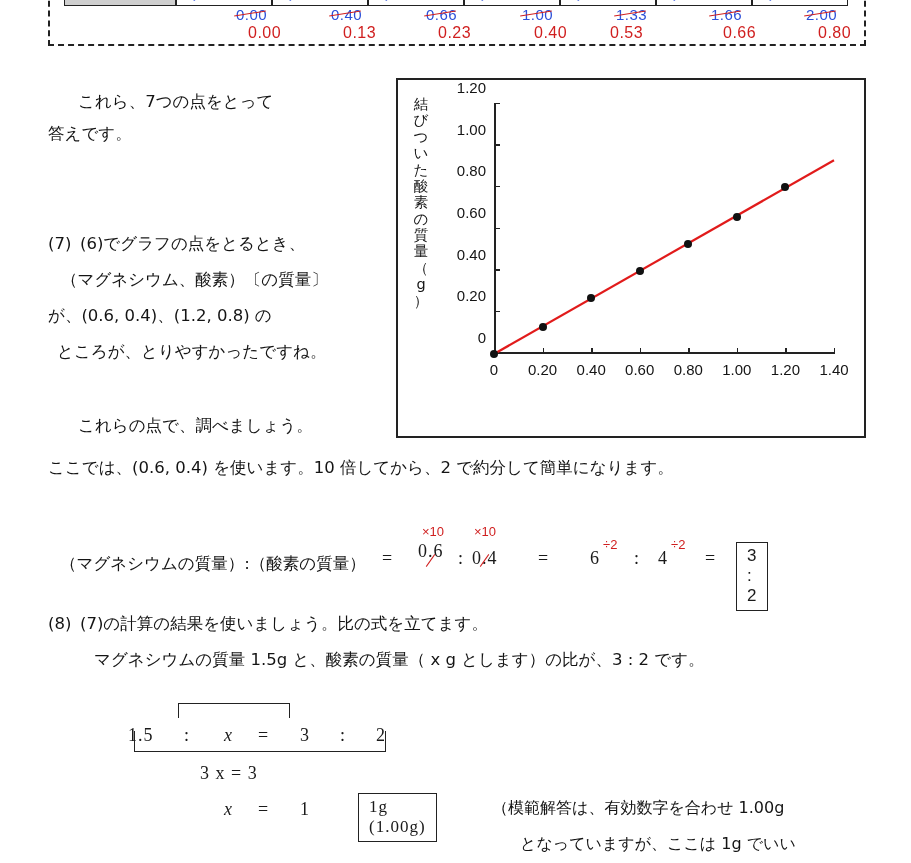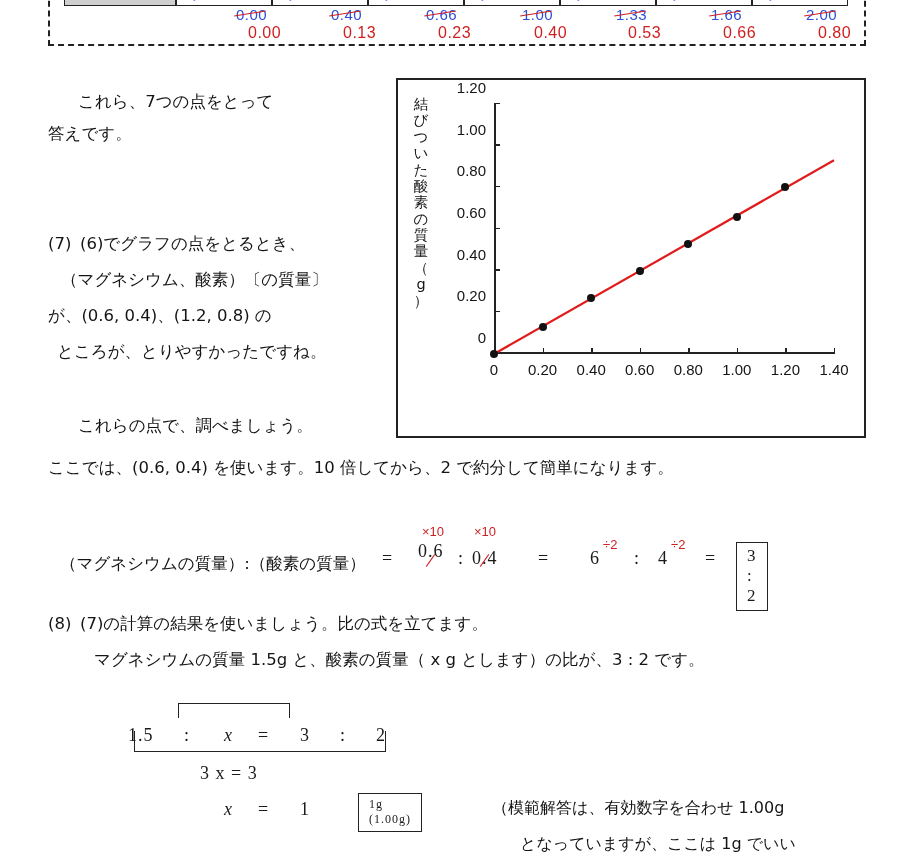--- a/index.html
+++ b/index.html
@@ -186,21 +186,21 @@
   .strike-slash {
     position: absolute;
     width: 15px;
     height: 0;
     border-top: 1.5px solid #d01f1f;
     transform: rotate(-55deg);
   }
   .boxed {
     border: 1.6px solid #222;
     padding: 3px 10px 4px 10px;
-    font-family: Liberation Serif, serif;
+    font-family: Liberation Sans, sans-serif;
     font-size: 17px;
     letter-spacing: 1px;
     display: inline-block;
   }
 
   
   #work-area { left: 128px; top: 713px; }
   .mono {
     font-family: "Liberation Serif", serif;
     font-size: 18px;
@@ -255,21 +255,21 @@
   <span class="blue-val" style="left:376px; top:62px">0.66</span>
   <span class="blue-val" style="left:472px; top:62px">1.00</span>
   <span class="blue-val" style="left:566px; top:62px">1.33</span>
   <span class="blue-val" style="left:661px; top:62px">1.66</span>
   <span class="blue-val" style="left:756px; top:62px">2.00</span>
 
   <span class="red-val" style="left:198px; top:80px">0.00</span>
   <span class="red-val" style="left:293px; top:80px">0.13</span>
   <span class="red-val" style="left:388px; top:80px">0.23</span>
   <span class="red-val" style="left:484px; top:80px">0.40</span>
-  <span class="red-val" style="left:578px; top:80px">0.53</span>
+  <span class="red-val" style="left:560px; top:80px">0.53</span>
   <span class="red-val" style="left:673px; top:80px">0.66</span>
   <span class="red-val" style="left:768px; top:80px">0.80</span>
 </div>
 
 <div class="abs jp" style="left:78px; top:86px">これら、7つの点をとって</div>
 <div class="abs jp" style="left:48px; top:118px">答えです。</div>
 
 <div class="abs jp" style="left:48px; top:228px">(7)</div>
 <div class="abs jp" style="left:80px; top:228px">(6)でグラフの点をとるとき、</div>
 <div class="abs jp" style="left:61px; top:264px">（マグネシウム、酸素）〔の質量〕</div>
@@ -395,17 +395,17 @@
   <span class="mono" style="position:absolute; left:248px; top:12px">2</span>
 
   <span class="bracket-bottom" style="left:6px; top:18px; width:250px; height:20px"></span>
 
   <span class="mono" style="position:absolute; left:72px; top:50px">3 x  =  3</span>
 
   <span class="mono ital" style="position:absolute; left:96px;  top:86px">x</span>
   <span class="mono" style="position:absolute; left:130px; top:86px">=</span>
   <span class="mono" style="position:absolute; left:172px; top:86px">1</span>
 
-  <span class="boxed" style="position:absolute; left:230px; top:80px; font-family:'Liberation Serif',serif; font-size:12px">1g (1.00g)</span>
+  <span class="boxed" style="position:absolute; left:230px; top:80px; font-family:'Liberation Serif',serif; font-size:17px">1g (1.00g)</span>
 </div>
 
 <div class="abs jp small" style="left:492px; top:793px">（模範解答は、有効数字を合わせ 1.00g</div>
 <div class="abs jp small" style="left:520px; top:829px">となっていますが、ここは 1g でいい</div>
 
 </body></html>

